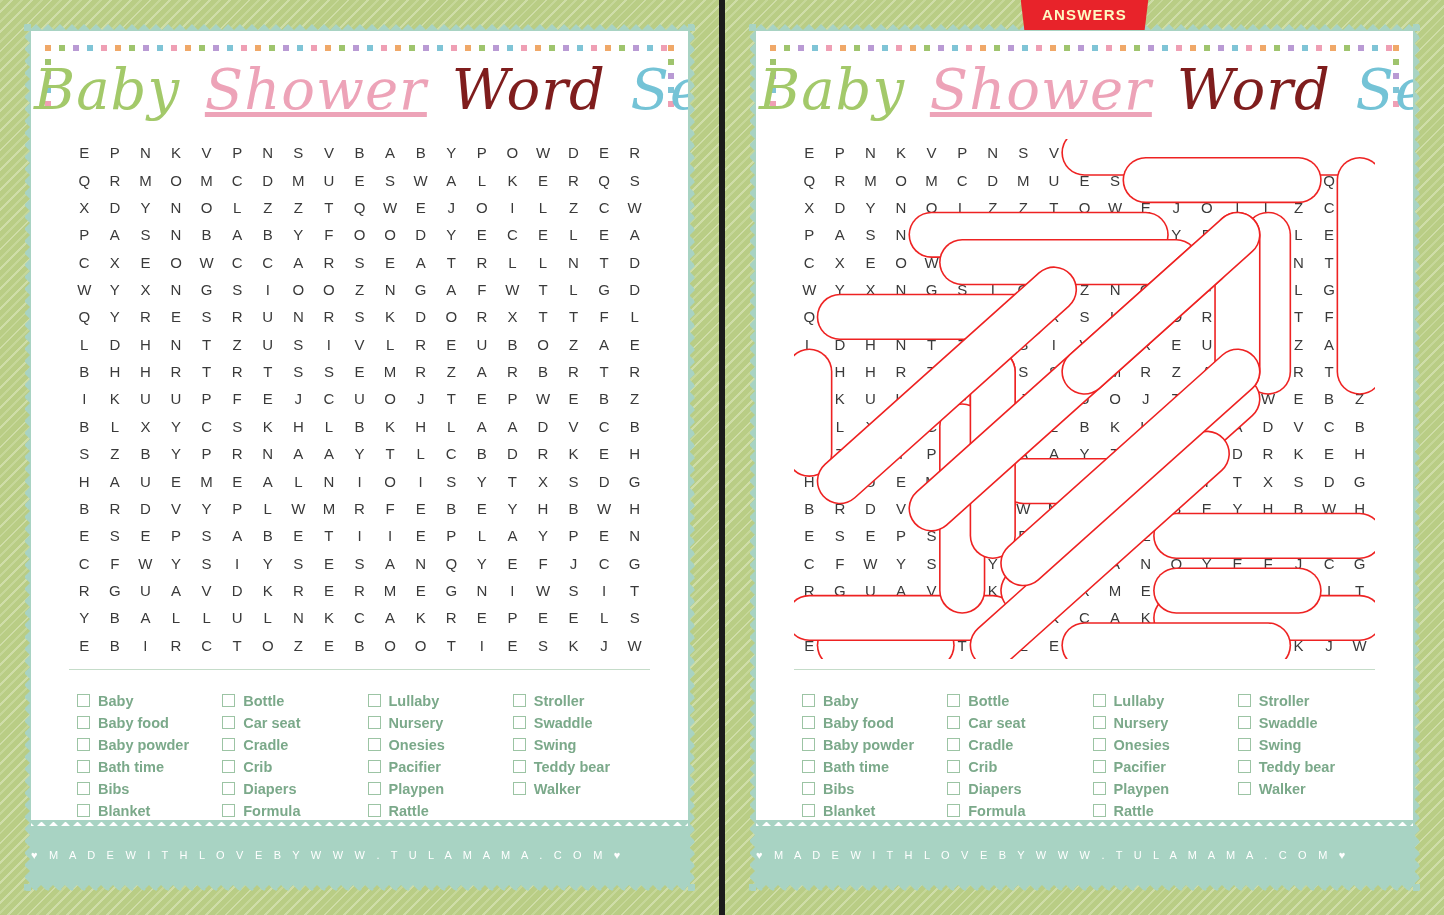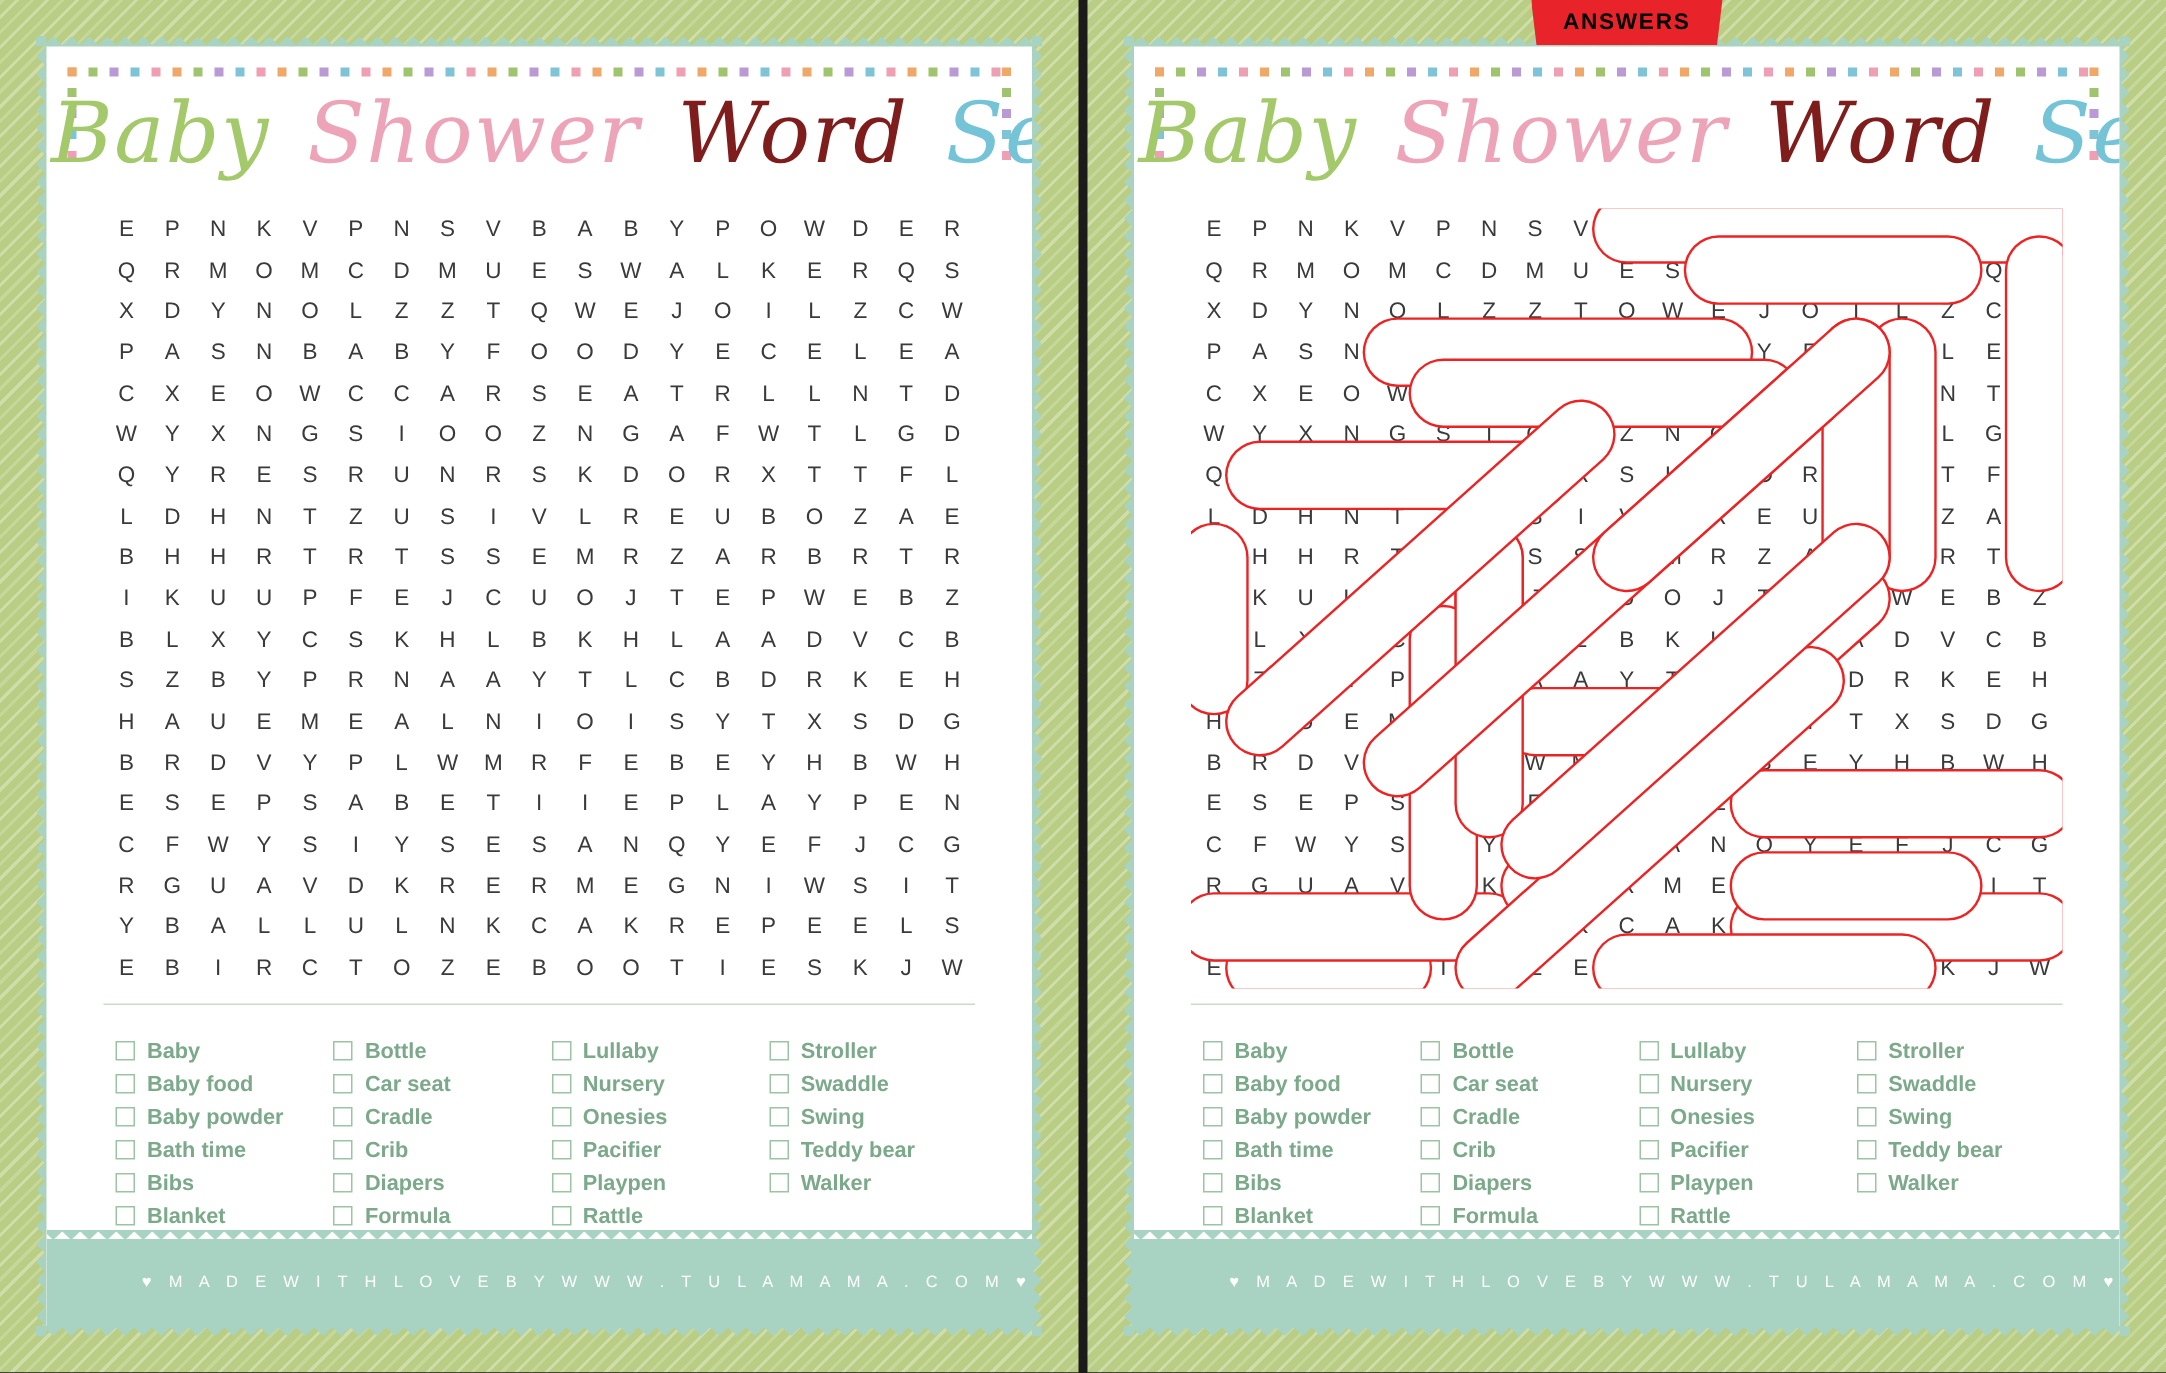--- a/index.html
+++ b/index.html
@@ -104,21 +104,21 @@
     text-align: center;
     font-family: "DejaVu Serif", serif;
     font-size: 56px;
     font-style: italic;
     font-weight: 400;
     white-space: nowrap;
     letter-spacing: 1px;
   }
   .title span { padding: 0 3px; }
   .t-baby   { color: #a3c96a; }
-  .t-shower { color: #eda3b8; }
+  .t-shower { color: #eda3b8; text-decoration: underline; }
   .t-word   { color: #7f1d1d; }
   .t-search { color: #74c3d6; }
 
   
   .grid-wrap {
     position: absolute;
     left: 38px; right: 38px;
     top: 108px;
     height: 520px;
   }
@@ -188,21 +188,21 @@
   }
 
   
   .footer {
     position: absolute;
     left: 0; right: 0; bottom: 0;
     height: 58px;
     background: #a8d3c3;
     display: flex;
     align-items: center;
-    justify-content: flex-end;
+    justify-content: flex-start;
   }
   .footer::before {
     content: "";
     position: absolute;
     left: 0; right: 0; top: -6px; height: 7px;
     background: #a8d3c3;
     -webkit-mask: repeating-conic-gradient(from -45deg at 50% 100%, #000 0 25%, transparent 0 50%) 50% 100%/12px 7px repeat-x;
     mask: repeating-conic-gradient(from -45deg at 50% 100%, #000 0 25%, transparent 0 50%) 50% 100%/12px 7px repeat-x;
   }
   .footer-text {
@@ -227,21 +227,21 @@
     display: flex;
     align-items: center;
     justify-content: center;
     z-index: 40;
   }
   .badge-text {
     font-family: "Liberation Sans", sans-serif;
     font-size: 15px;
     font-weight: bold;
     letter-spacing: 1.2px;
-    color: #000000;
+    color: #fef9c3;
   }
 </style>
 </head>
 <body>
 
 <div class="sheets">
 
   <div class="page">
     <div class="zigzag"></div>
     <div class="card">

